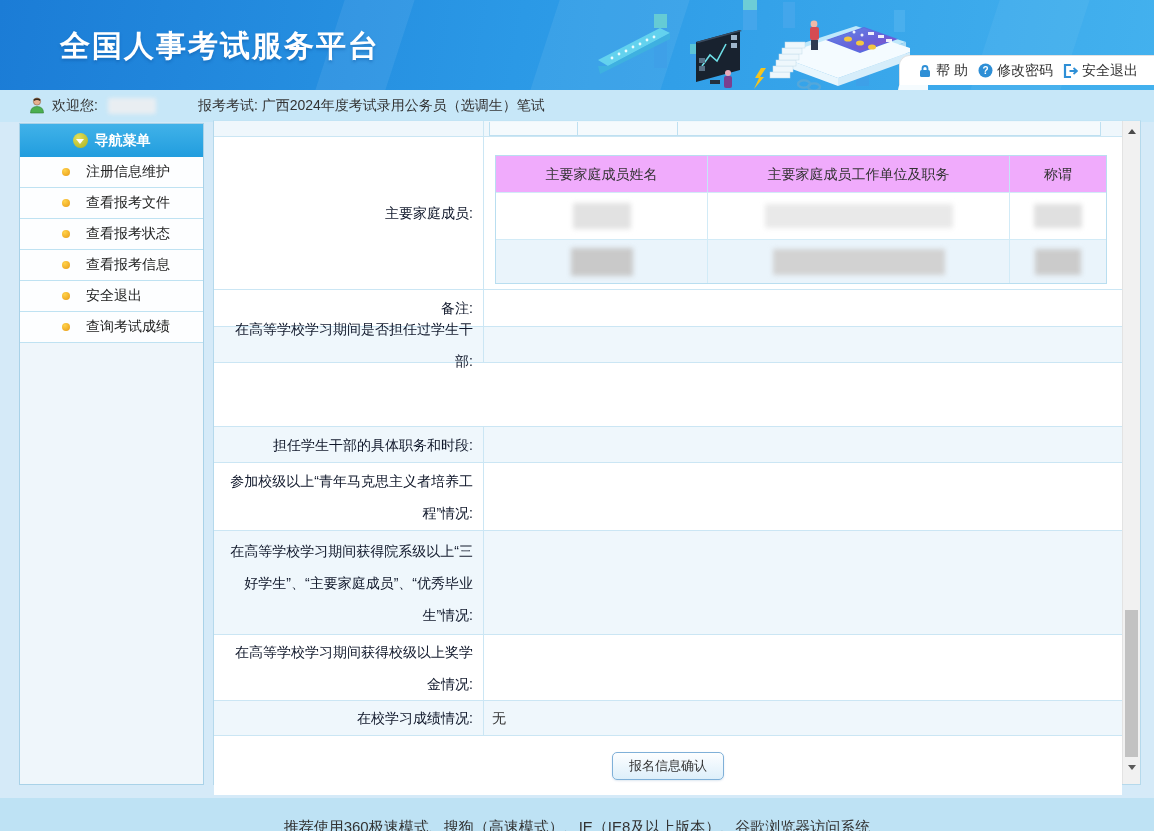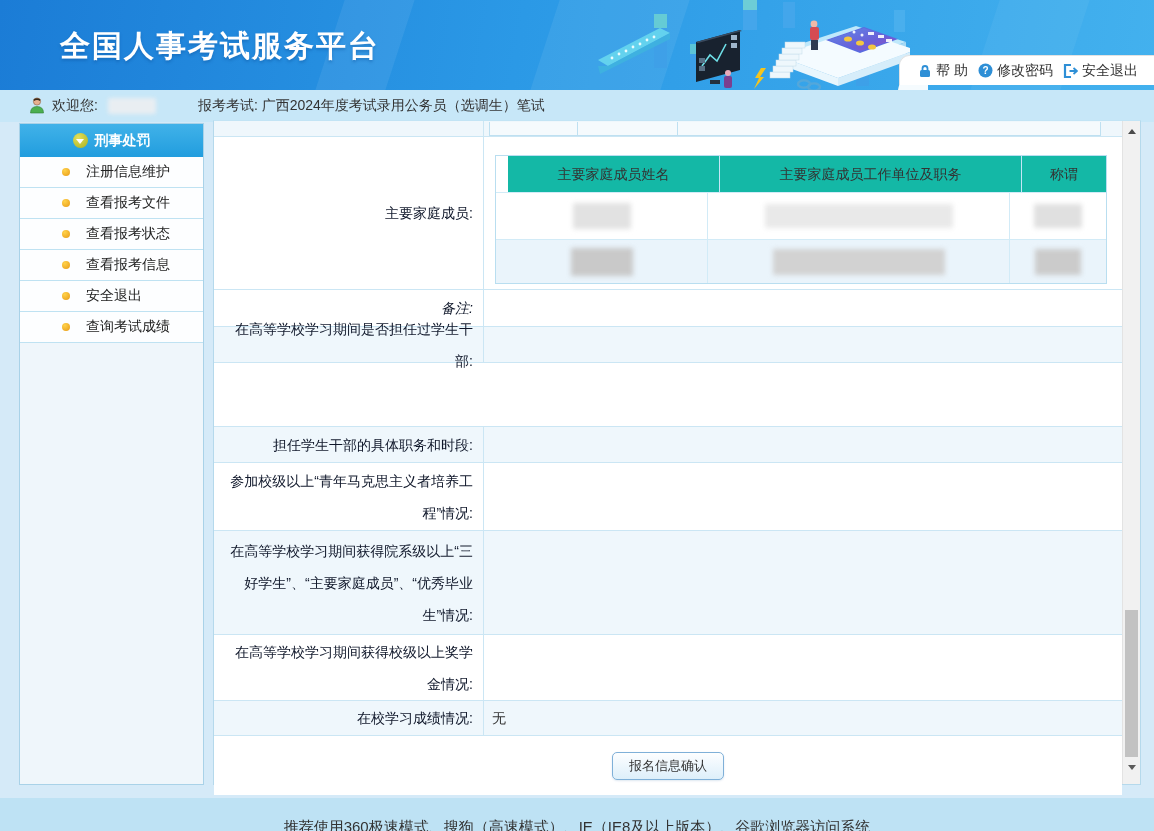--- a/index.html
+++ b/index.html
@@ -119,40 +119,40 @@
   .part-sliver .pc { border-right:1px solid #bfe0f1; height:100%; }
   .part-sliver .pc1 { width:88px; } .part-sliver .pc2 { width:100px; }
   .part-sliver .pc3 { flex:1; border-right:none; }
 
   .r-family { min-height:151px; }
   .fam-table {
     margin:18px 0 5px 3px; width:612px;
     border:1px solid #b9def0;
   }
   .fam-row { display:flex; }
-  .fam-row.head { background:#14b8a6; height:36px;margin-left:12px; }
+  .fam-row.head { background:#f0abfc; height:36px; }
   .fam-row.head .fam-cell { border-right:1px solid #c4e6f6; }
   .fam-row.d1 { background:#fff; height:47px; border-top:1px solid #d2ebf7; }
   .fam-row.d2 { background:#eaf4fb; height:44px; border-top:1px solid #d2ebf7; }
   .fam-row .fam-cell {
     display:flex; align-items:center; justify-content:center;
     font-size:14px; color:#333;
   }
   .fam-row.d1 .fam-cell, .fam-row.d2 .fam-cell { border-right:1px solid #d2ebf7; }
   .fam-cell.c1 { width:212px; } .fam-cell.c2 { width:302px; }
   .fam-cell.c3 { flex:1; border-right:none !important; }
   .blur { filter:blur(2.5px); border-radius:1px; }
   .b-name1 { width:58px; height:26px; background:#e2e2e2; }
   .b-work1 { width:188px; height:24px; background:#e9e9e9; }
   .b-rel1  { width:48px; height:24px; background:#e0e0e0; }
   .b-name2 { width:62px; height:28px; background:#c9c9c9; }
   .b-work2 { width:172px; height:26px; background:#d2d2d2; }
   .b-rel2  { width:46px; height:26px; background:#cbcbcb; }
 
-  .r0 { height:37px;font-style:italic; } .r1 { height:36px; } .r2 { height:64px; }
+  .r0 { height:37px; } .r1 { height:36px; } .r2 { height:64px; }
   .r3 { height:36px; } .r4 { height:68px; } .r5 { height:104px; }
   .r6 { height:66px; } .r7 { height:35px; }
 
   .r-button {
     height:59px; border-bottom:none; background:#fff;
     display:flex; align-items:center; justify-content:center;
   }
   .confirm-btn {
     min-width:98px; height:28px; padding:0 16px;
     background:linear-gradient(#fdfeff,#ddeffa);
@@ -340,21 +340,21 @@
       </svg>
   </span>
   <span>欢迎您:</span>
   <span class="name-blur"></span>
   <span class="exam-info">报考考试: 广西2024年度考试录用公务员（选调生）笔试</span>
 </div>
 
 <div class="sidebar">
   <div class="nav-header">
     <span class="nav-toggle-icon"></span>
-    <span>刑事处罚</span>
+    <span>导航菜单</span>
   </div>
   <div class="nav-item">
     <span class="bullet"></span>
     <span>注册信息维护</span>
   </div>
   <div class="nav-item">
     <span class="bullet"></span>
     <span>查看报考文件</span>
   </div>
   <div class="nav-item">

